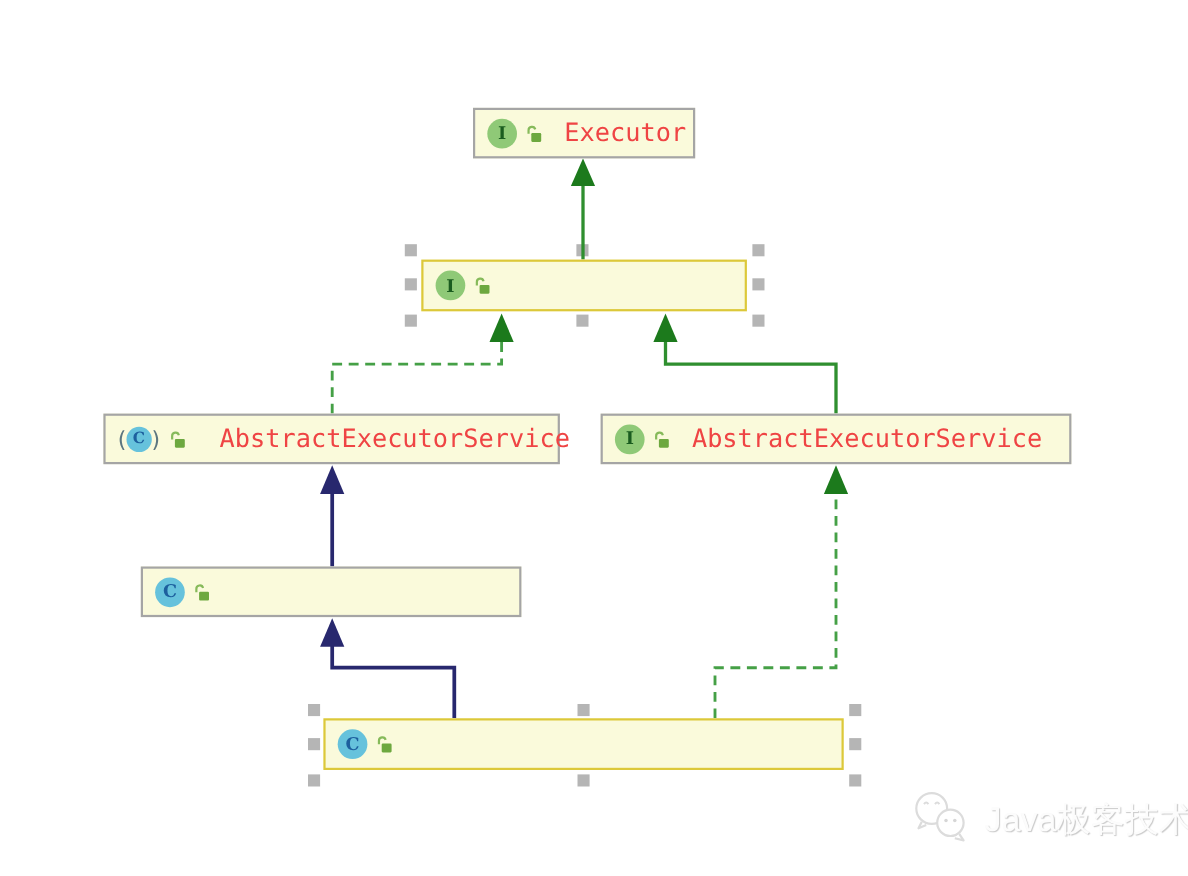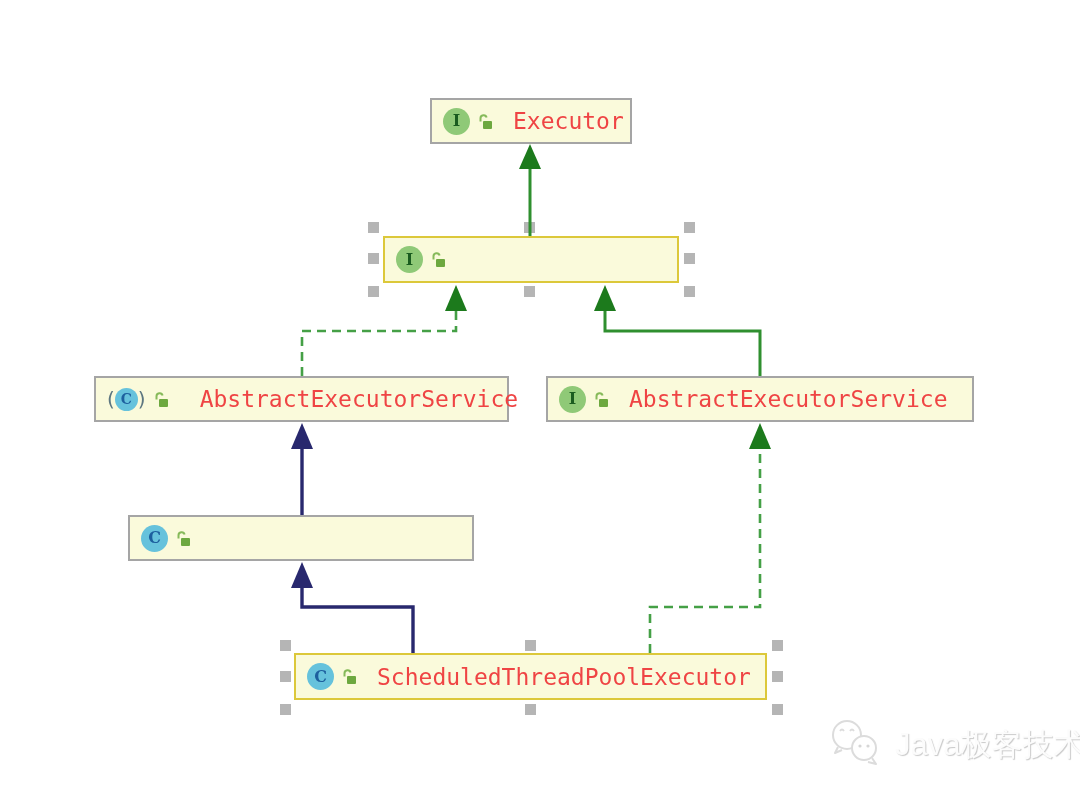--- a/index.html
+++ b/index.html
@@ -152,21 +152,20 @@
       <rect x="6" y="8" width="9" height="8" rx="1" fill="#6DA83F"></rect>
     </svg>
   </div>
 
   <div class="node selected" id="node-scheduled-thread-pool-executor">
     <span class="badge cls">C</span>
     <svg class="lock" width="17" height="17" viewBox="0 0 17 17">
       <path d="M3.5 8.5 V5.5 a3.1 3.1 0 0 1 6.1 -0.9" fill="none" stroke="#86BA5A" stroke-width="2"></path>
       <rect x="6" y="8" width="9" height="8" rx="1" fill="#6DA83F"></rect>
     </svg>
-    <span class="label">ScheduledThreadPoolExecutor</span>
   </div>
 
   <div class="watermark">
     <svg width="64" height="58" viewBox="0 0 64 58">
       <circle cx="21" cy="19" r="14" fill="#ffffff" stroke="#dcdcdc" stroke-width="2"></circle>
       <path d="M12 31 l-3 6 l7 -3" fill="#ffffff" stroke="#dcdcdc" stroke-width="2" stroke-linejoin="round"></path>
       <path d="M14 15 q2 -3 4 0" fill="none" stroke="#dcdcdc" stroke-width="1.8"></path>
       <path d="M24 15 q2 -3 4 0" fill="none" stroke="#dcdcdc" stroke-width="1.8"></path>
       <circle cx="38" cy="32" r="12" fill="#ffffff" stroke="#dcdcdc" stroke-width="2"></circle>
       <path d="M46 42 l4 6 l-8 -2" fill="#ffffff" stroke="#dcdcdc" stroke-width="2" stroke-linejoin="round"></path>

